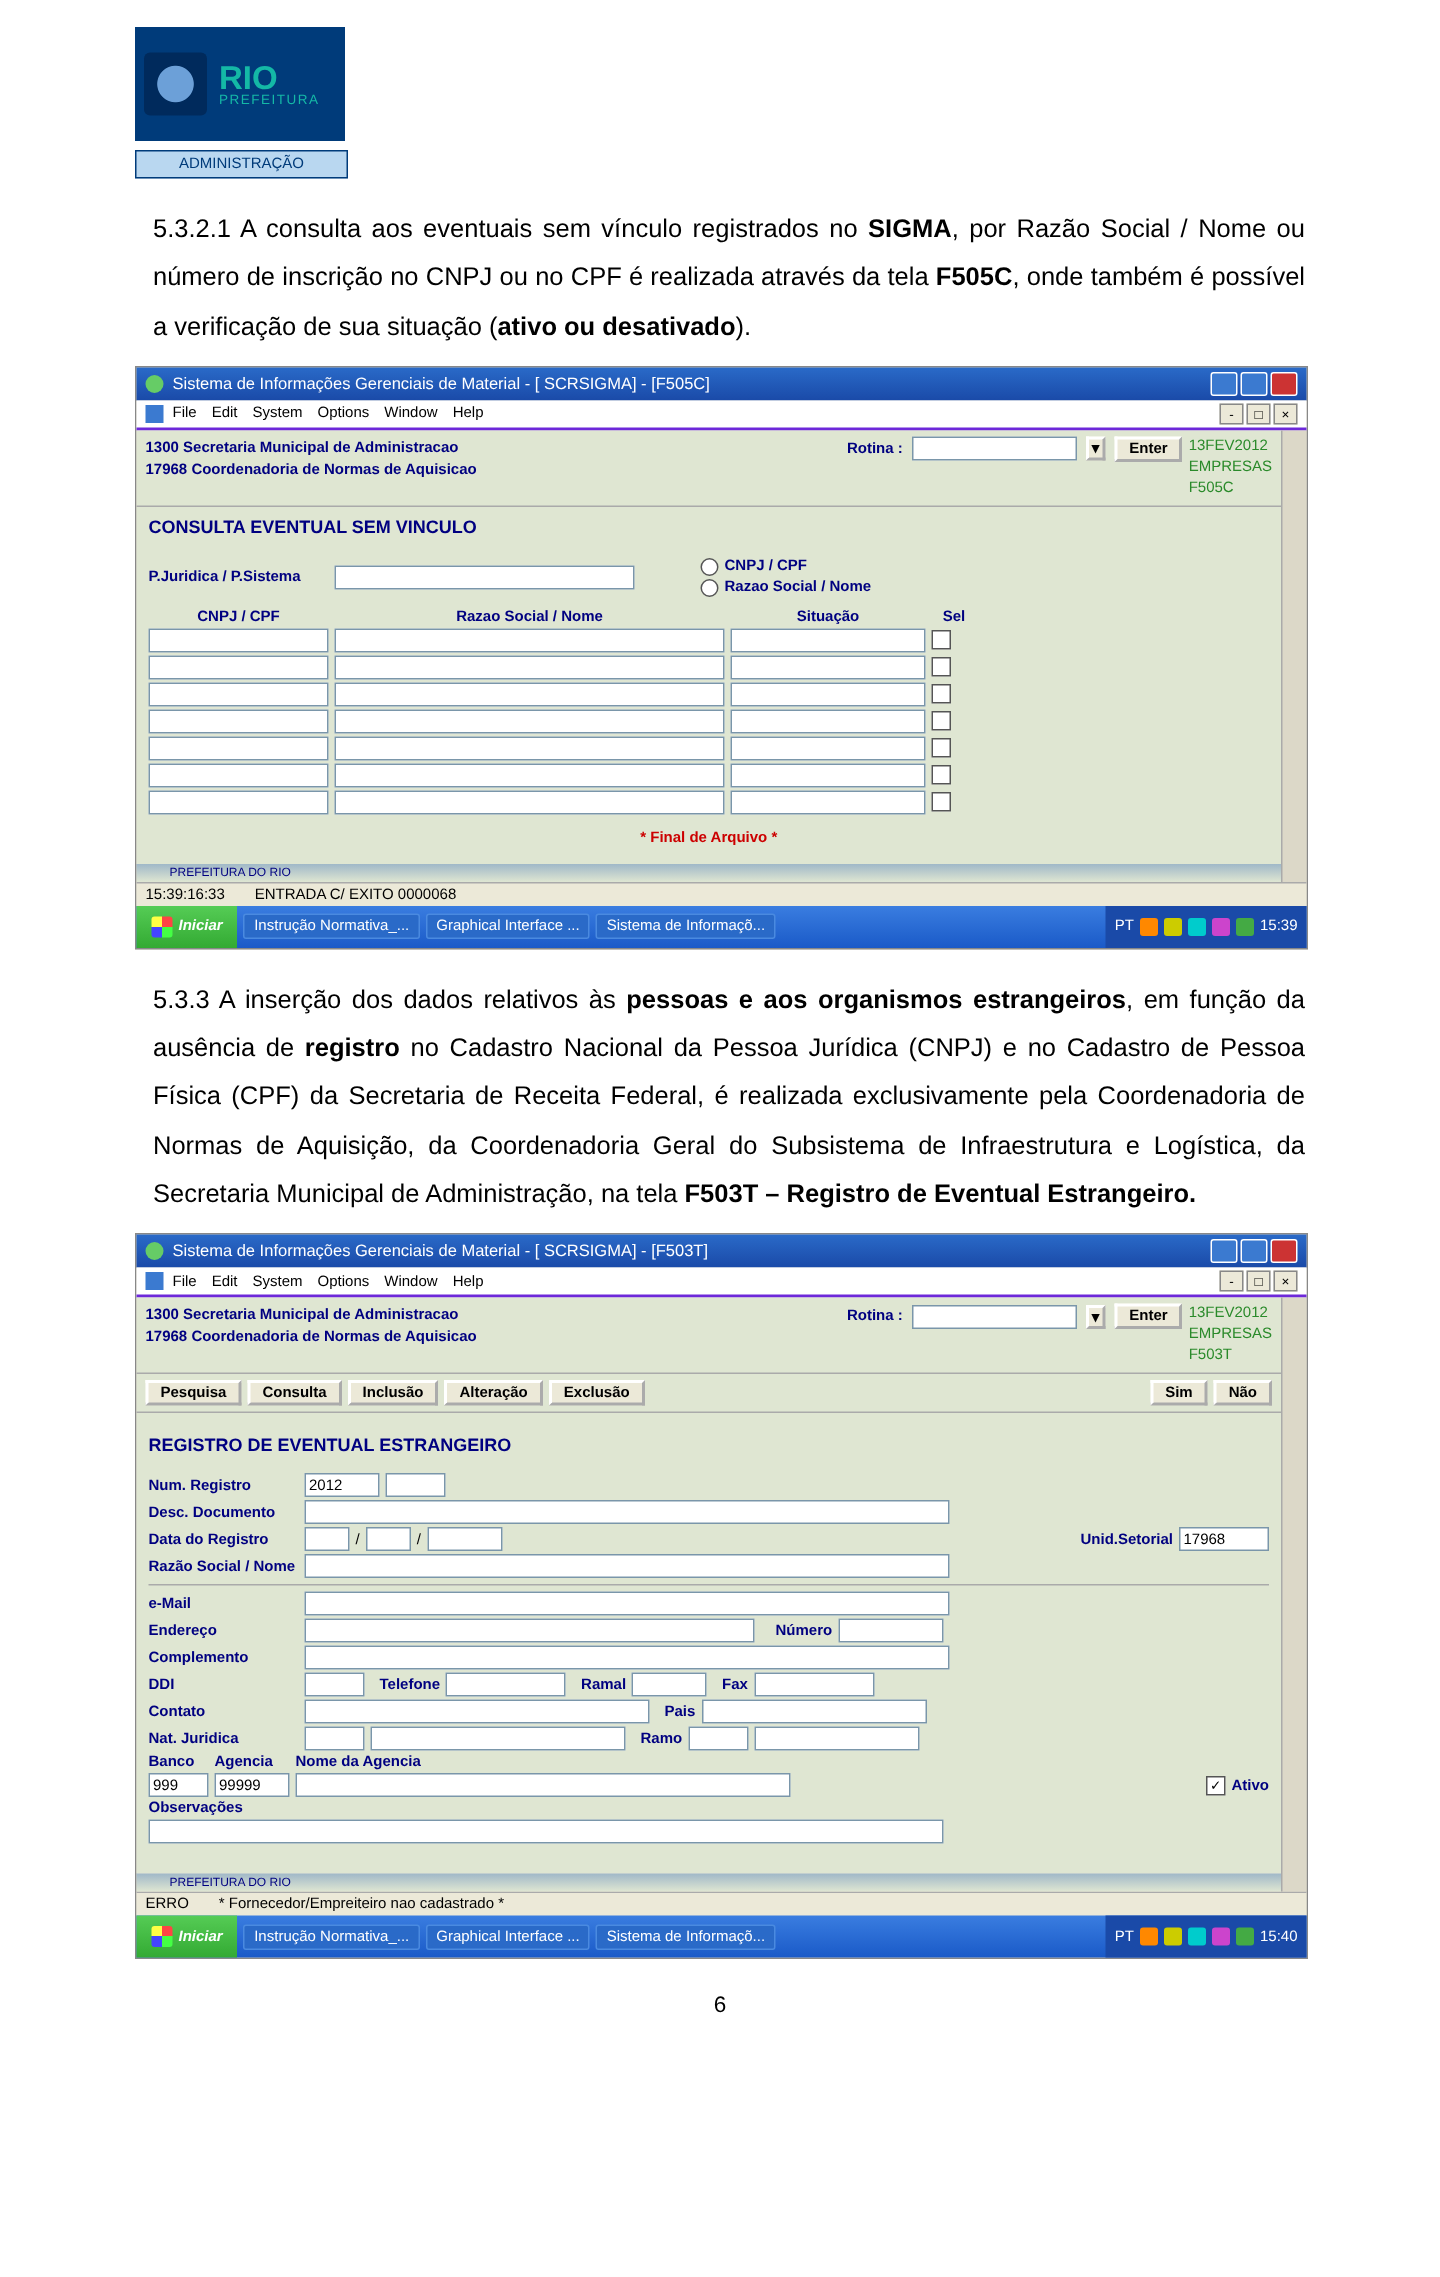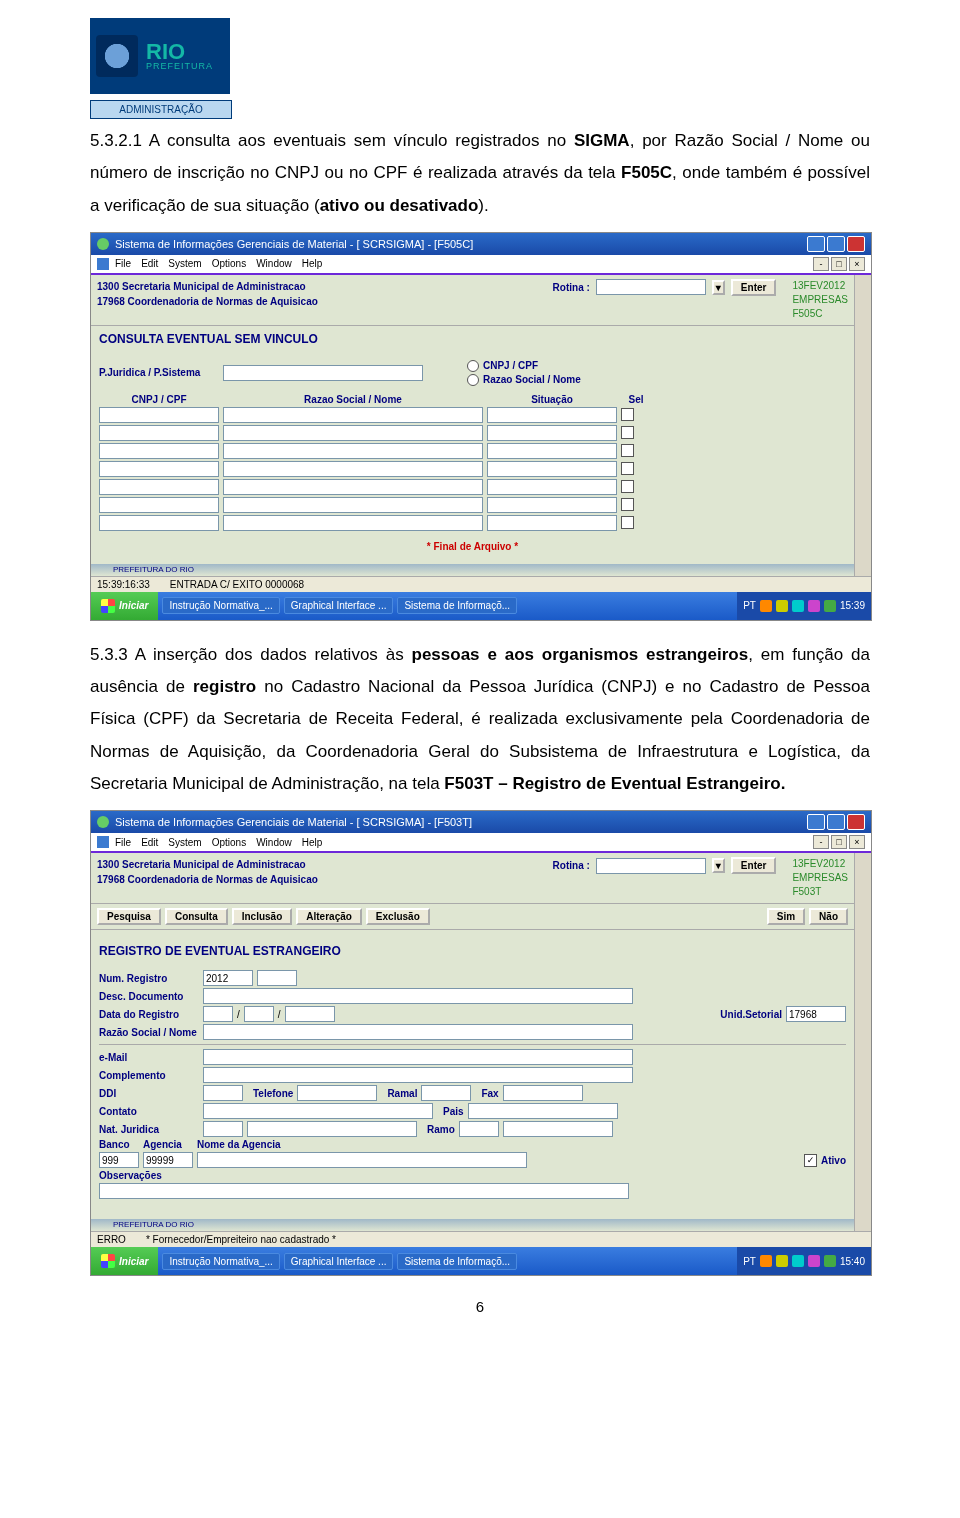--- a/index.html
+++ b/index.html
@@ -1,36 +1,36 @@
 <!DOCTYPE html>
 <html><head>
 <meta charset="utf-8">
 <style>
 html,body{margin:0;padding:0;background:#fff;font-family:Arial,Helvetica,sans-serif;color:#000}
 .page{width:960px;margin:0 auto;background:#fff;padding:18px 90px 30px 90px;box-sizing:border-box;position:relative}
 .logo{width:140px;height:76px;background:#003b7a;position:relative;margin-bottom:6px;display:flex;align-items:center}
 .logo-crest{width:42px;height:42px;margin-left:6px;background:radial-gradient(circle,#6ca0d8 40%,#002a5c 42%);border-radius:4px}
 .logo-txt{color:#14b8a6;font-weight:bold;font-size:22px;margin-left:8px;line-height:0.9}
 .logo-txt small{display:block;font-size:9px;font-weight:normal;letter-spacing:1px}
-.logo-admin{width:140px;background:#b9d7f0;color:#003b7a;font-size:10px;text-align:center;padding:3px 0;border:1px solid #003b7a;margin-bottom:6px}
-.body-text{font-size:17px;line-height:1.9;text-align:justify;margin:0 0 10px 0}
+.logo-admin{width:140px;background:#b9d7f0;color:#003b7a;font-size:10px;text-align:center;padding:3px 0;border:1px solid #003b7a;margin-bottom:18px}
+.body-text{font-size:17px;line-height:1.9;text-align:justify;margin:0 0 10px 12px}
 .bold{font-weight:bold}
 .screenshot{width:100%;border:1px solid #888;margin:6px 0 18px 0;font-size:10px;background:#ece9d8}
 .titlebar{background:linear-gradient(#2a6ac8,#1a4aa8);color:#fff;padding:3px 6px;display:flex;align-items:center;font-size:11px}
 .titlebar .winbtns{margin-left:auto;display:flex;gap:2px}
 .winbtn{width:16px;height:14px;background:#c33;border:1px solid #fff;border-radius:2px}
 .winbtn.min,.winbtn.max{background:#3b7ad0}
 .menubar{background:#fff;padding:2px 6px;display:flex;gap:10px;font-size:10px;border-bottom:2px solid #6d28d9;align-items:center}
 .menubar .icon{width:12px;height:12px;background:#3b7ad0;margin-right:-4px}
 .innerclose{margin-left:auto;display:flex;gap:2px}
 .innerclose div{width:14px;height:12px;border:1px solid #888;background:#ece9d8;font-size:9px;text-align:center;line-height:12px}
 .greenhdr{background:#dfe6d2;padding:4px 6px;display:flex;align-items:flex-start;border-bottom:1px solid #aaa}
 .greenhdr .left{color:#000080;font-weight:bold;font-size:10px;line-height:1.5}
 .greenhdr .mid{margin-left:auto;display:flex;align-items:center;gap:6px}
-.greenhdr .rt{color:#2a8a2a;font-size:10px;text-align:left;margin-left:16px;line-height:1.4}
+.greenhdr .rt{color:#2a8a2a;font-size:10px;text-align:left;margin-left:4px;line-height:1.4}
 input.fld{background:#fff;border:1px solid #7a96aa;height:16px;font-size:10px;padding:0 2px;box-sizing:border-box}
 .btn3d{background:#ece9d8;border:2px outset #fff;padding:1px 8px;font-size:10px;font-weight:bold;cursor:pointer}
 .tabbar{background:#dfe6d2;padding:4px 6px;display:flex;gap:4px;border-bottom:1px solid #aaa;align-items:center}
 .bigtitle{color:#000080;font-weight:bold;font-size:12px;padding:6px 8px;background:#dfe6d2}
 .formarea{background:#dfe6d2;padding:4px 8px}
 .row{display:flex;align-items:center;gap:4px;margin:2px 0}
 .lbl{color:#000080;font-weight:bold;font-size:10px}
 .radio{width:10px;height:10px;border:1px solid #555;border-radius:50%;background:#fff;display:inline-block}
 .chk{width:11px;height:11px;border:1px solid #555;background:#fff;display:inline-block}
 .statusbar{background:#ece9d8;border-top:1px solid #aaa;padding:2px 6px;font-size:10px;display:flex;gap:20px}
@@ -275,20 +275,26 @@
           <div class="row">
               <span class="lbl" style="width:100px">Razão Social / Nome</span>
               <input class="fld" style="width: 430px;">
             </div>
           <div style="border-top:1px solid #aaa;margin:4px 0"></div>
           <div class="row">
               <span class="lbl" style="width:100px">e-Mail</span>
               <input class="fld" style="width: 430px;">
             </div>
           <div class="row">
+              <span class="lbl" style="width:100px">Endereço</span>
+              <input class="fld" style="width: 300px;">
+              <span class="lbl" style="margin-left:10px">Número</span>
+              <input class="fld" style="width: 70px;">
+            </div>
+          <div class="row">
               <span class="lbl" style="width:100px">Complemento</span>
               <input class="fld" style="width: 430px;">
             </div>
           <div class="row">
               <span class="lbl" style="width:100px">DDI</span>
               <input class="fld" style="width: 40px;">
               <span class="lbl" style="margin-left:6px">Telefone</span>
               <input class="fld" style="width: 80px;">
               <span class="lbl" style="margin-left:6px">Ramal</span>
               <input class="fld" style="width: 50px;">

